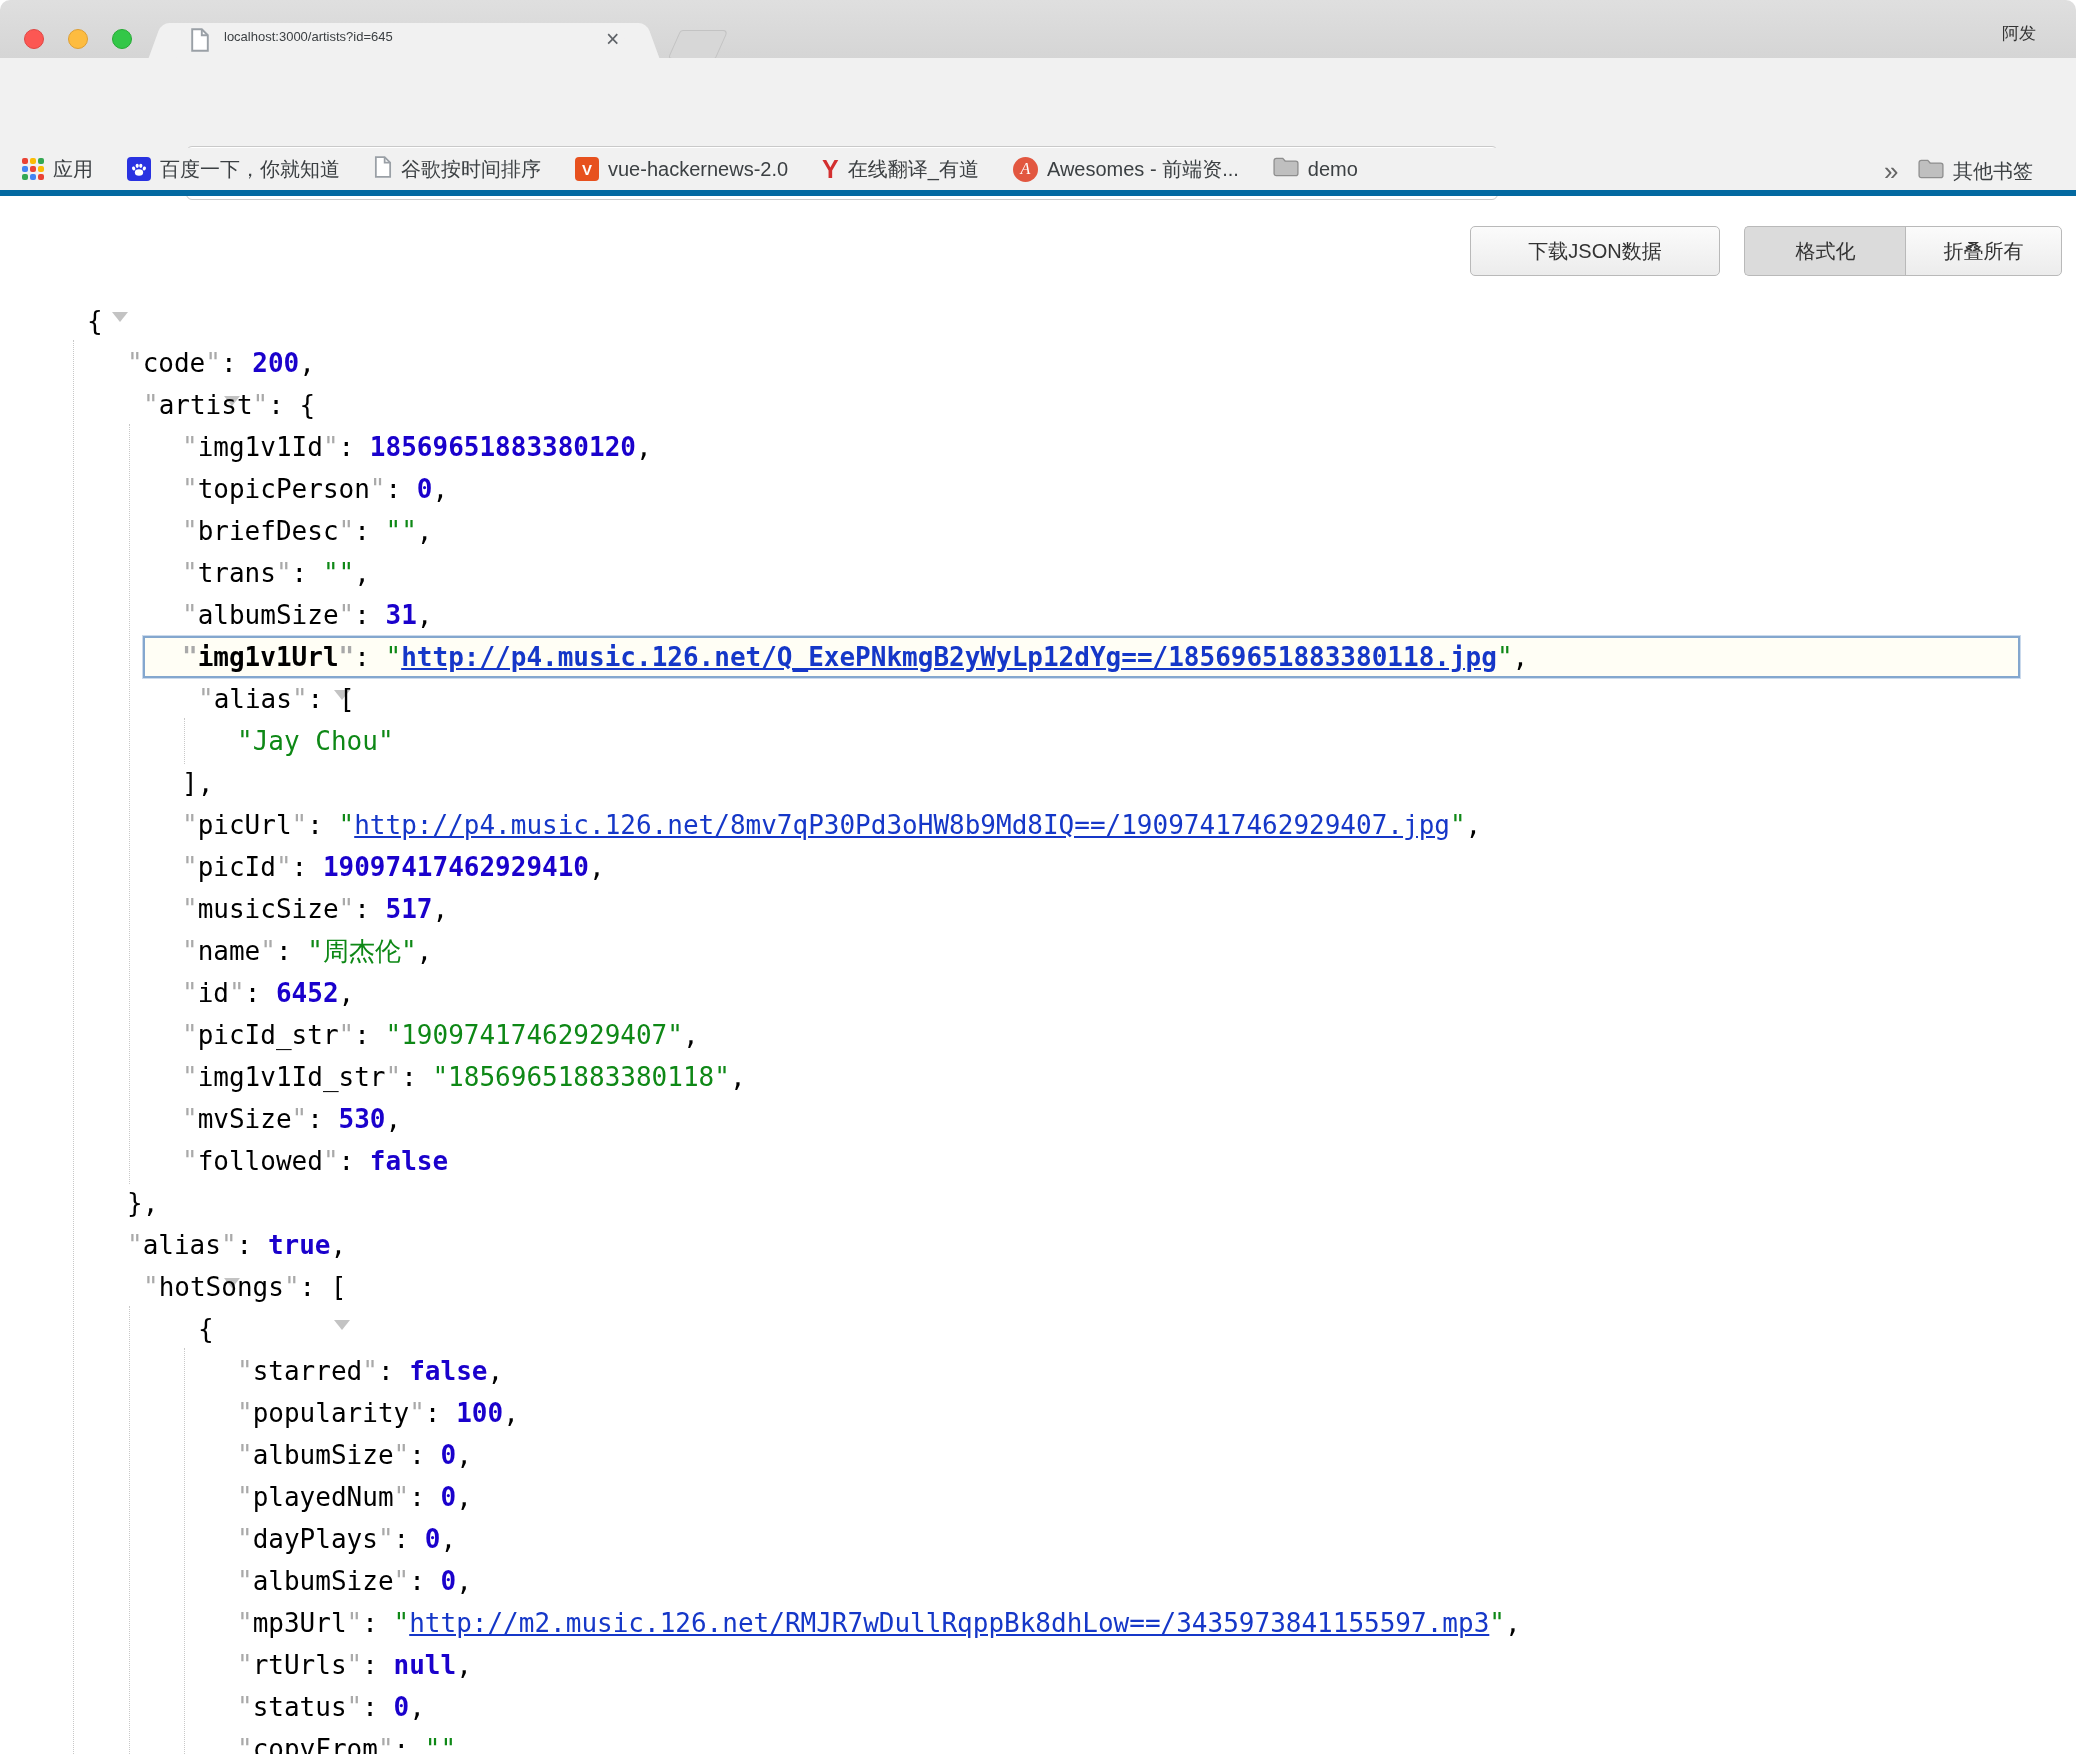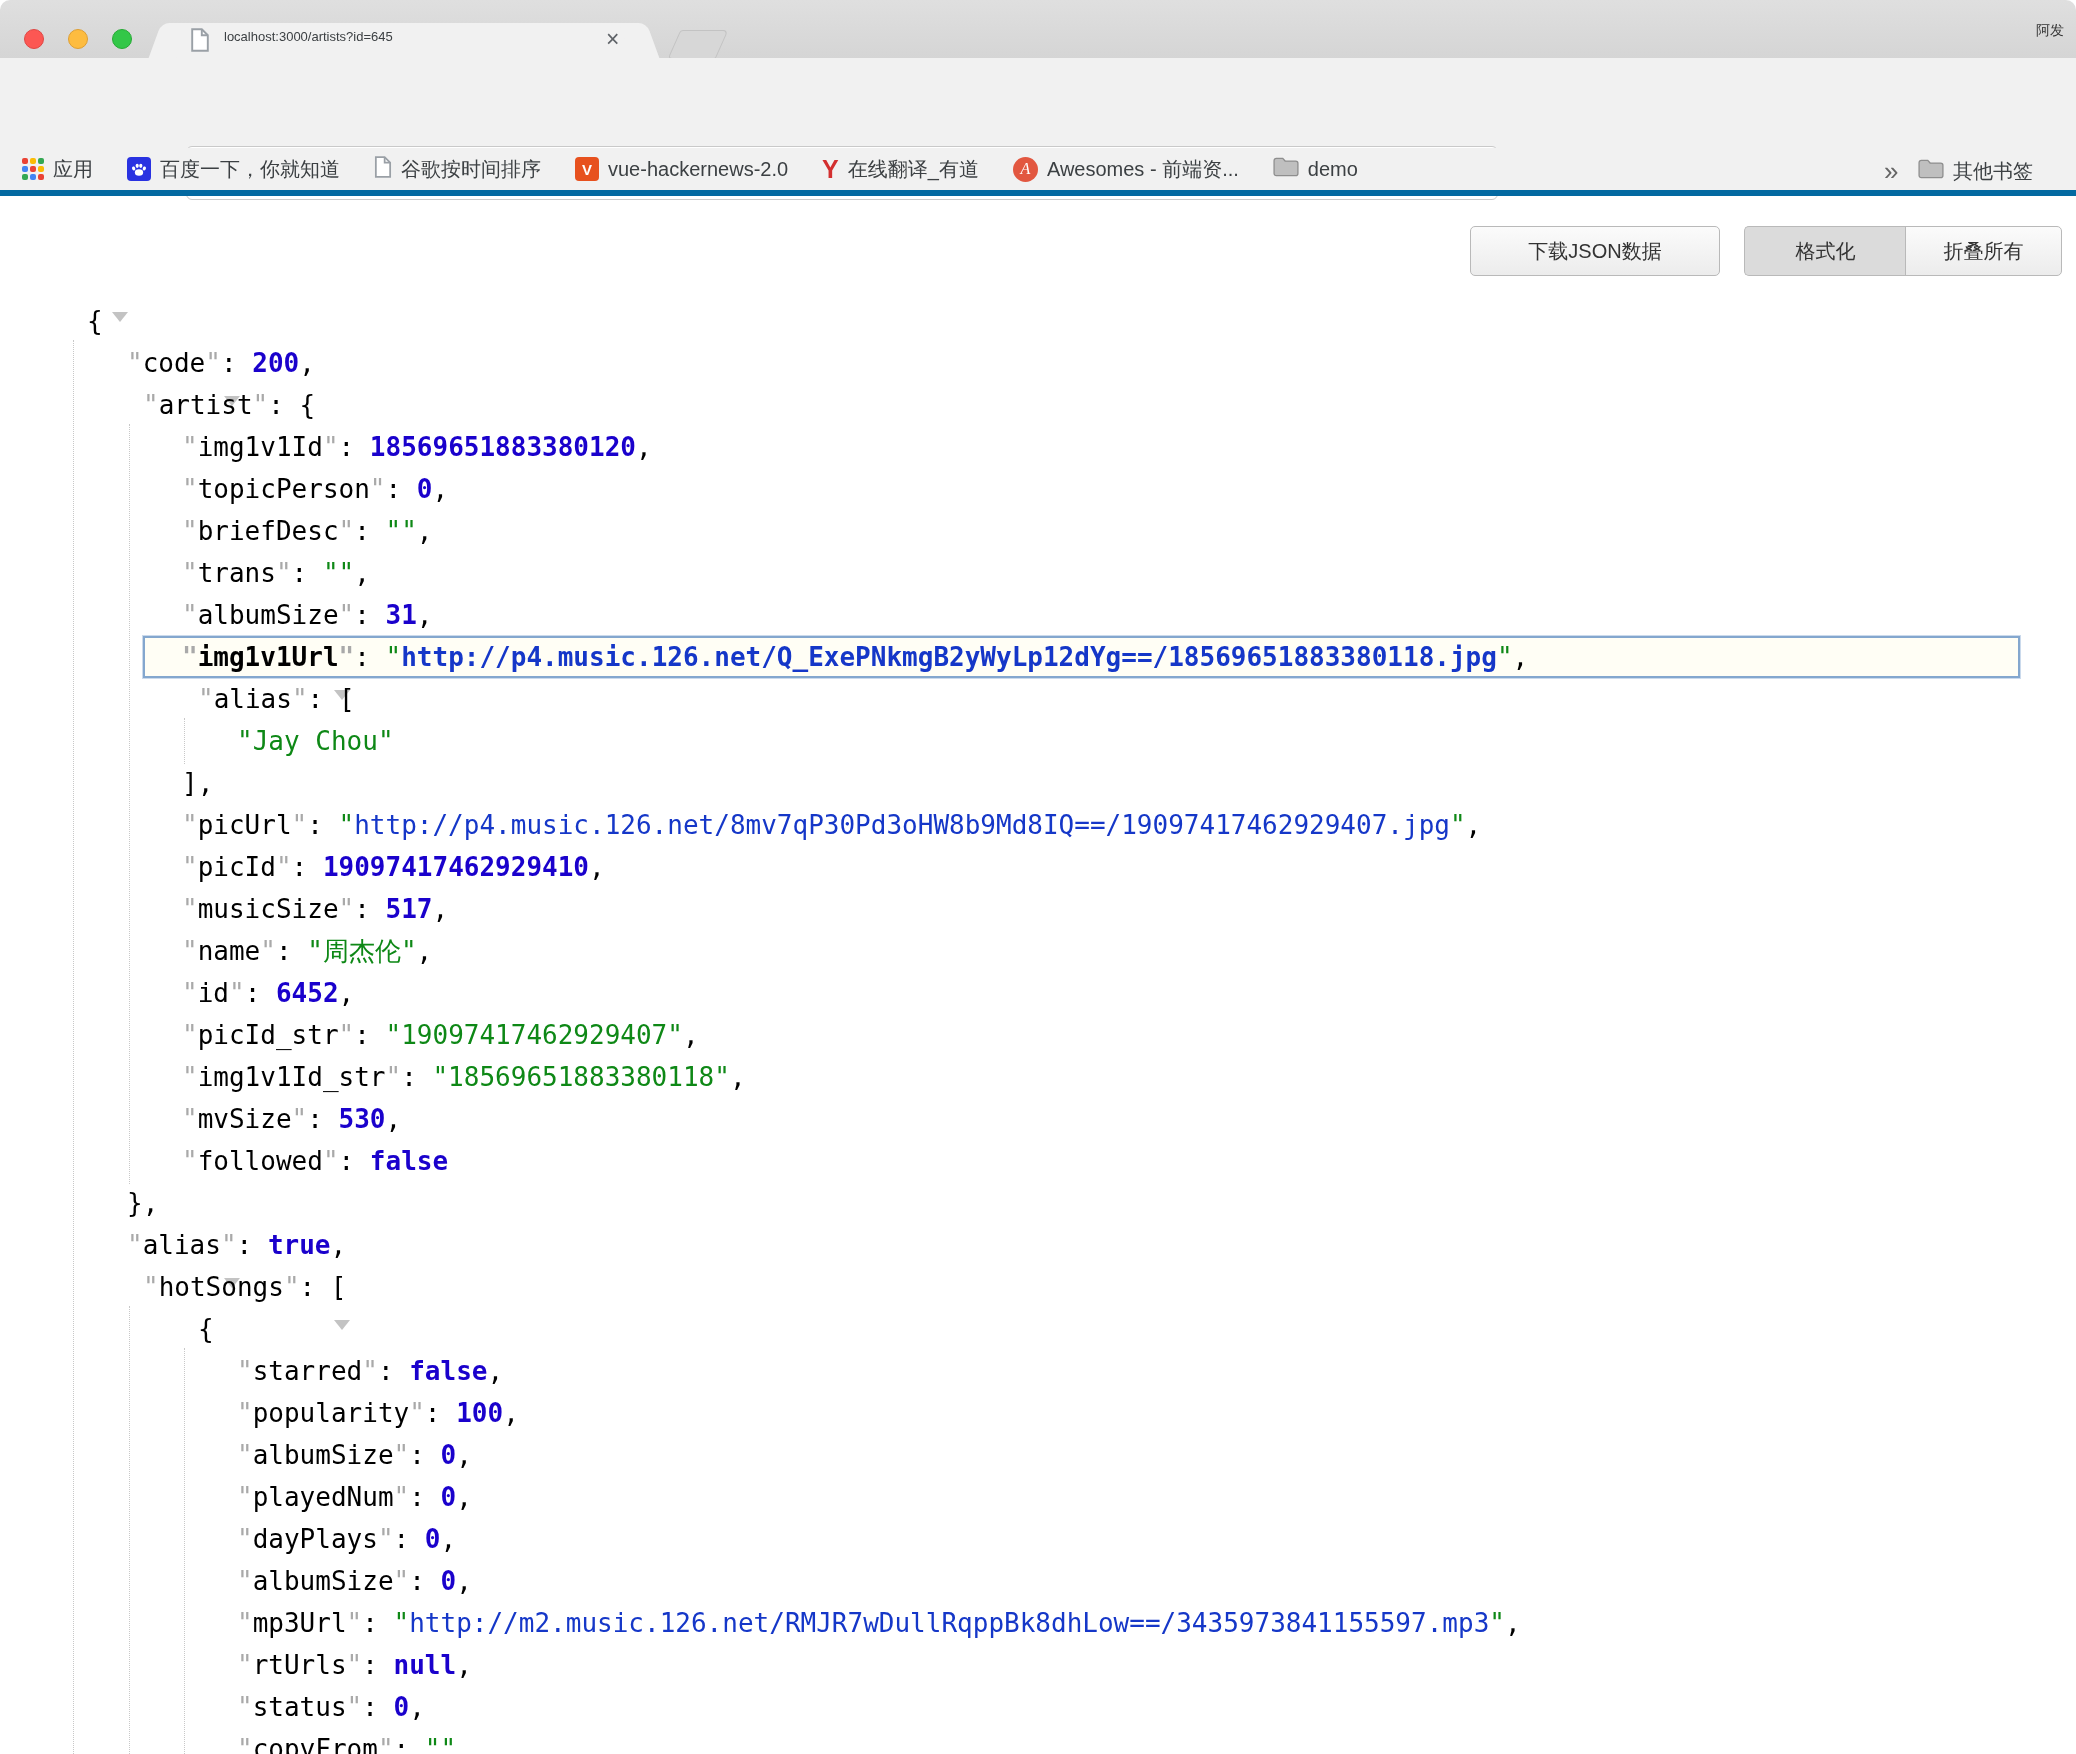--- a/index.html
+++ b/index.html
@@ -20,21 +20,21 @@
   .tab::before{left:-13px;transform:skewX(-20deg);border-radius:8px 0 0 0}
   .tab::after{right:-13px;transform:skewX(20deg);border-radius:0 8px 0 0}
   .tab-fav{position:absolute;left:22px;top:5px}
   .tab-title{position:absolute;left:56px;top:6px;width:372px;font-size:13px;color:#3C4043;
              white-space:nowrap;overflow:hidden;
              -webkit-mask-image:linear-gradient(90deg,#000 80%,transparent 98%);
              mask-image:linear-gradient(90deg,#000 80%,transparent 98%)}
   .tab-close{position:absolute;left:438px;top:3px;font-size:23px;color:#5F6368;cursor:default}
   .newtab{position:absolute;left:674px;top:30px;width:46px;height:27px;background:#D7D7D7;
           border:1px solid #C3C3C3;transform:skewX(-24deg);border-radius:3px 5px 2px 4px}
-  .user{position:absolute;right:12px;top:22px;font-size:14px;color:#333}
+  .user{position:absolute;right:40px;top:22px;font-size:17px;color:#333}
 
   
   .toolbar{position:absolute;left:0;top:58px;width:100%;height:90px;background:#F1F1F1}
   .navbtn{position:absolute;top:95px;width:32px;height:32px;display:flex;align-items:center;justify-content:center}
   .urlbar{position:absolute;left:186px;top:88px;width:1312px;height:54px;background:#fff;
           border:1px solid #C9C9C9;border-radius:6px;box-sizing:border-box}
   .url-info{position:absolute;left:20px;top:10px;font-size:25px;color:#5F6368}
   .url-text{position:absolute;left:58px;top:11px;font-size:24px;white-space:nowrap}
   .url-text .host{color:#202124}
   .url-text .rest{color:#5F6368}
@@ -87,21 +87,21 @@
   
   #json-viewer{position:absolute;left:0;top:300px;width:2076px;height:1454px;overflow:hidden;
                font-family:"DejaVu Sans Mono","Liberation Mono",monospace;font-size:26px;color:#000}
   .jrow{position:relative;height:42px;line-height:42px;white-space:pre}
   .jrow>span{position:relative;z-index:1}
   .q{color:#A9A9A9}
   .k{color:#000}
   .p{color:#000}
   .vn{color:#1A01CC;font-weight:700}
   .vs{color:#0E8816}
-  .vl{color:#1537C8;}
+  .vl{color:#1537C8;text-decoration:underline}
   .tri{position:absolute;top:16px;width:0;height:0;border-left:8px solid transparent;
        border-right:8px solid transparent;border-top:10px solid #C3C3C3;z-index:1}
   .hl::before{content:"";position:absolute;left:143px;right:56px;top:0;bottom:0;
               background:#FFFEF5;border:2px solid #84A7CE;box-shadow:0 0 0 1px #CBDAEC;
               box-sizing:border-box;z-index:0}
   .hl .k,.hl .vl,.hl .q{font-weight:700}
   .guide{position:absolute;width:0;border-left:1px dotted #C8C8C8;z-index:0}
 </style>
 </head>
 <body>

